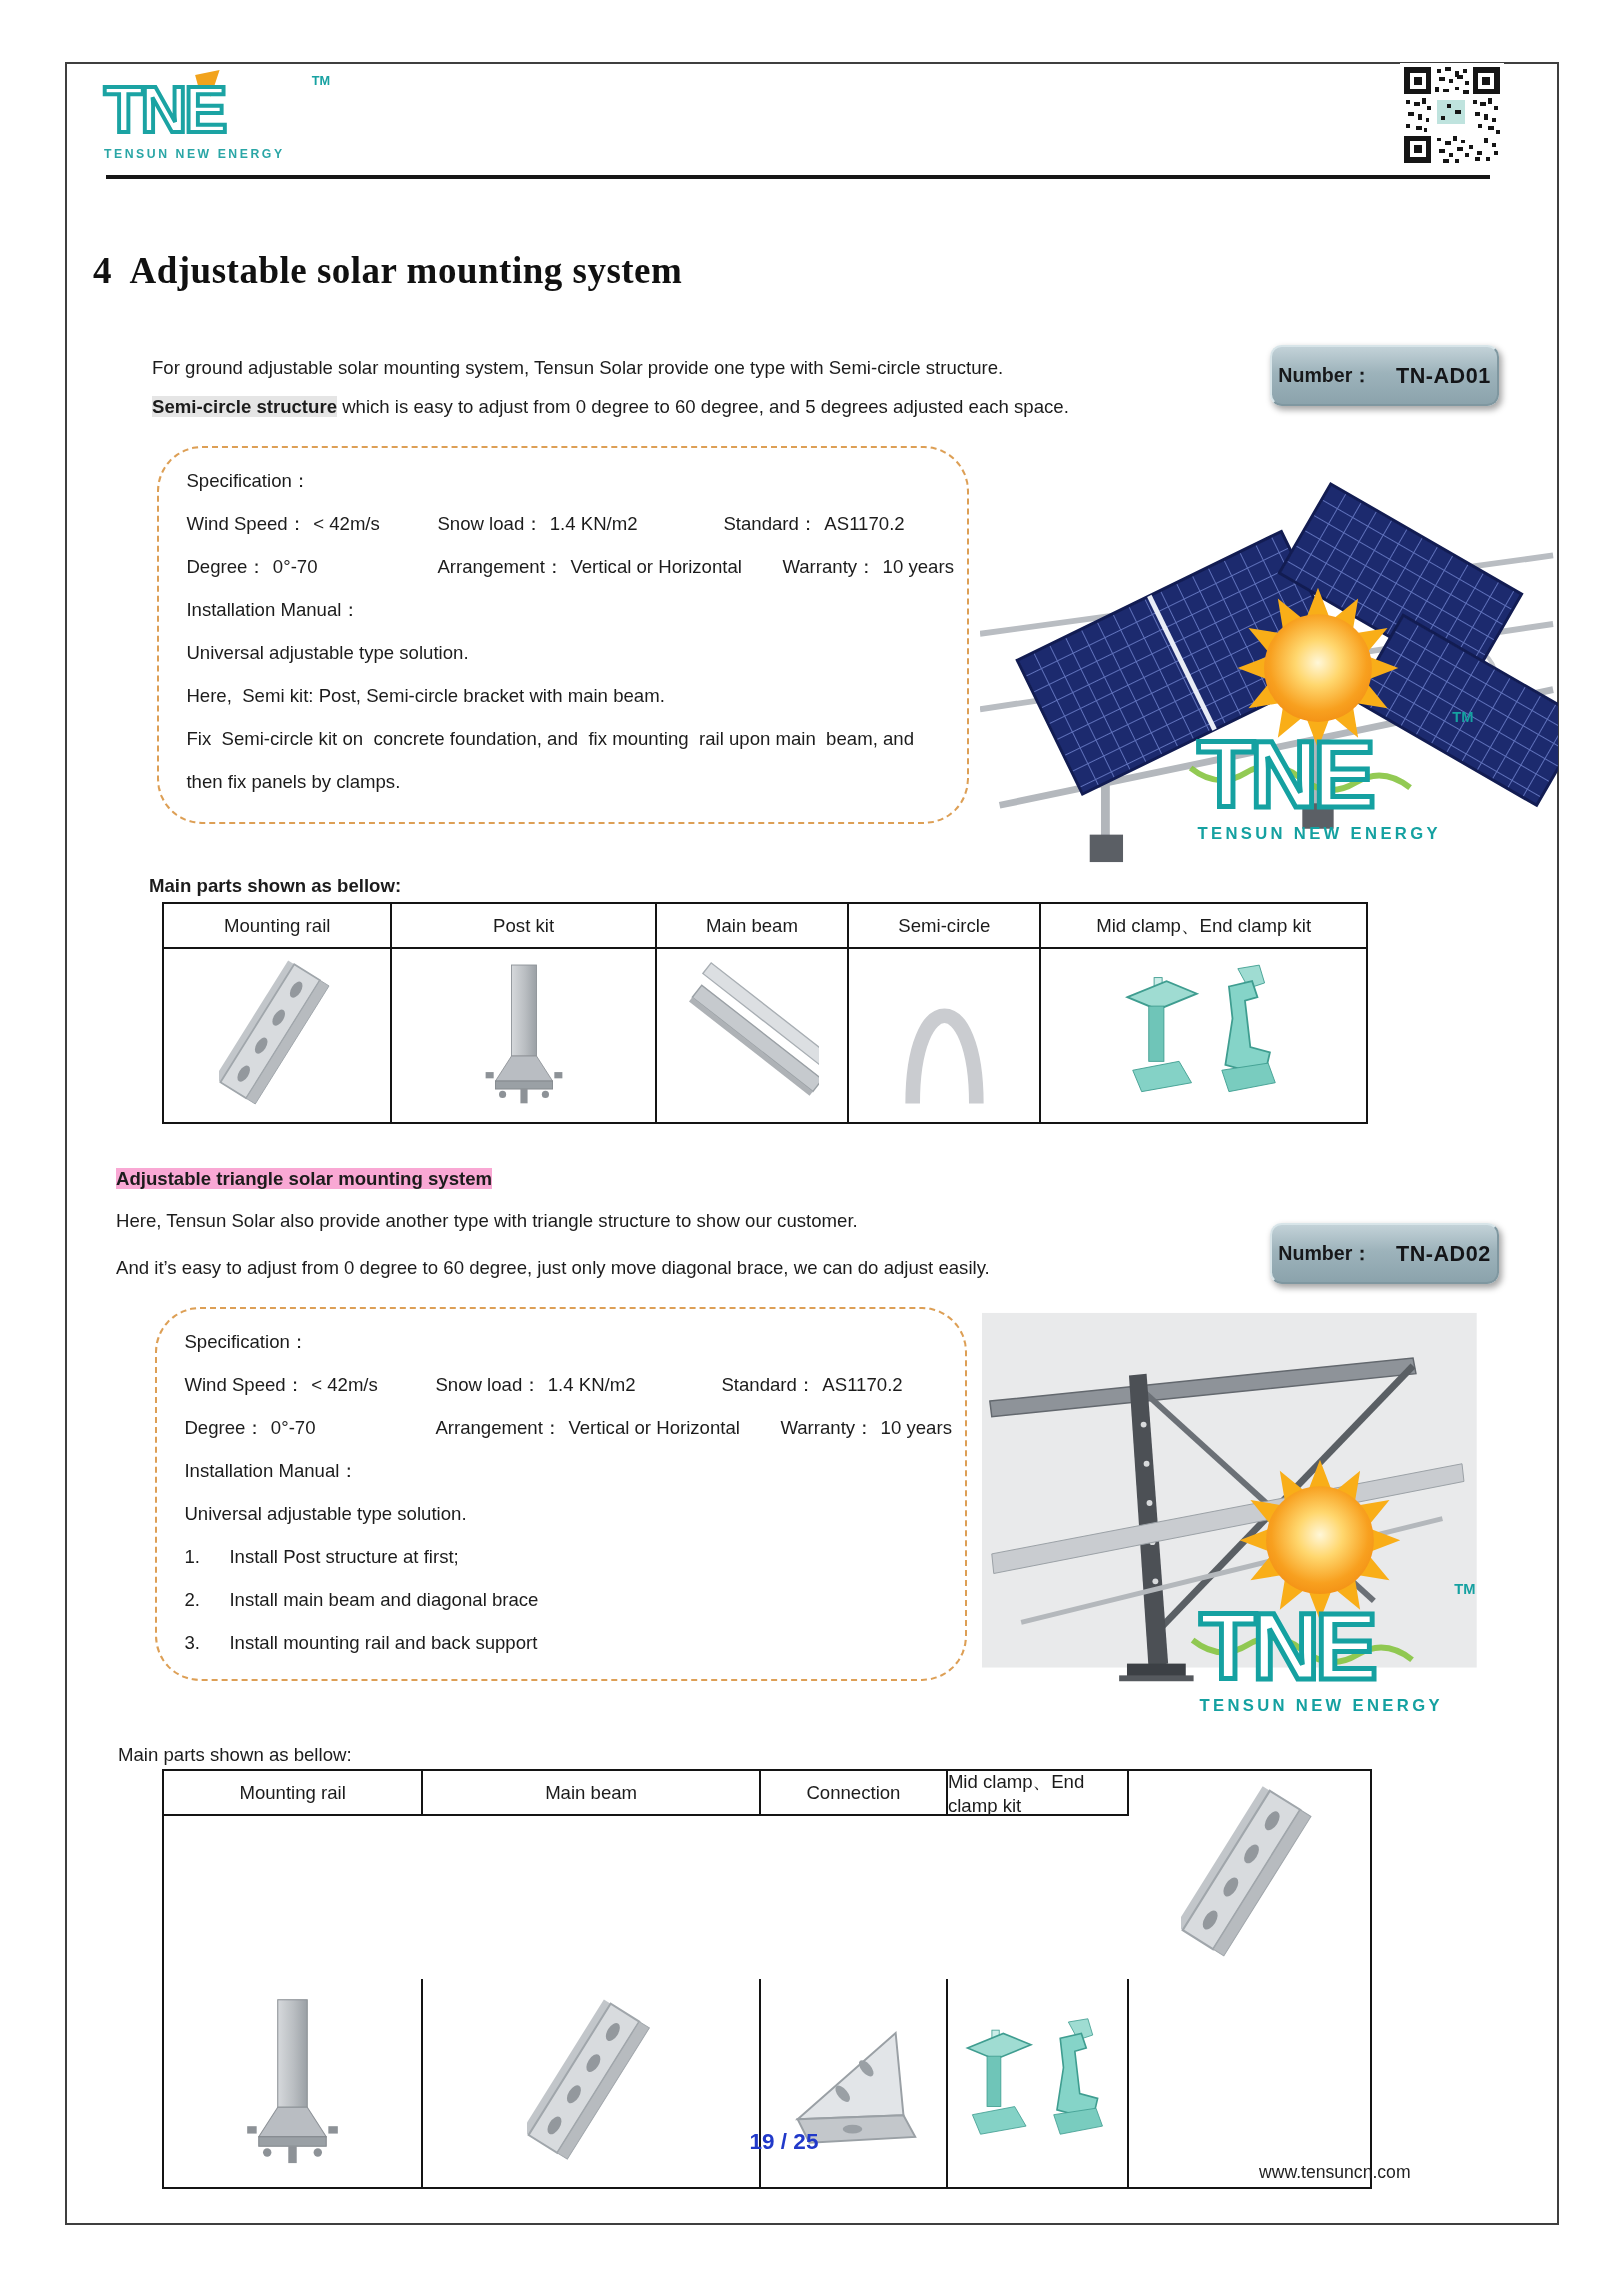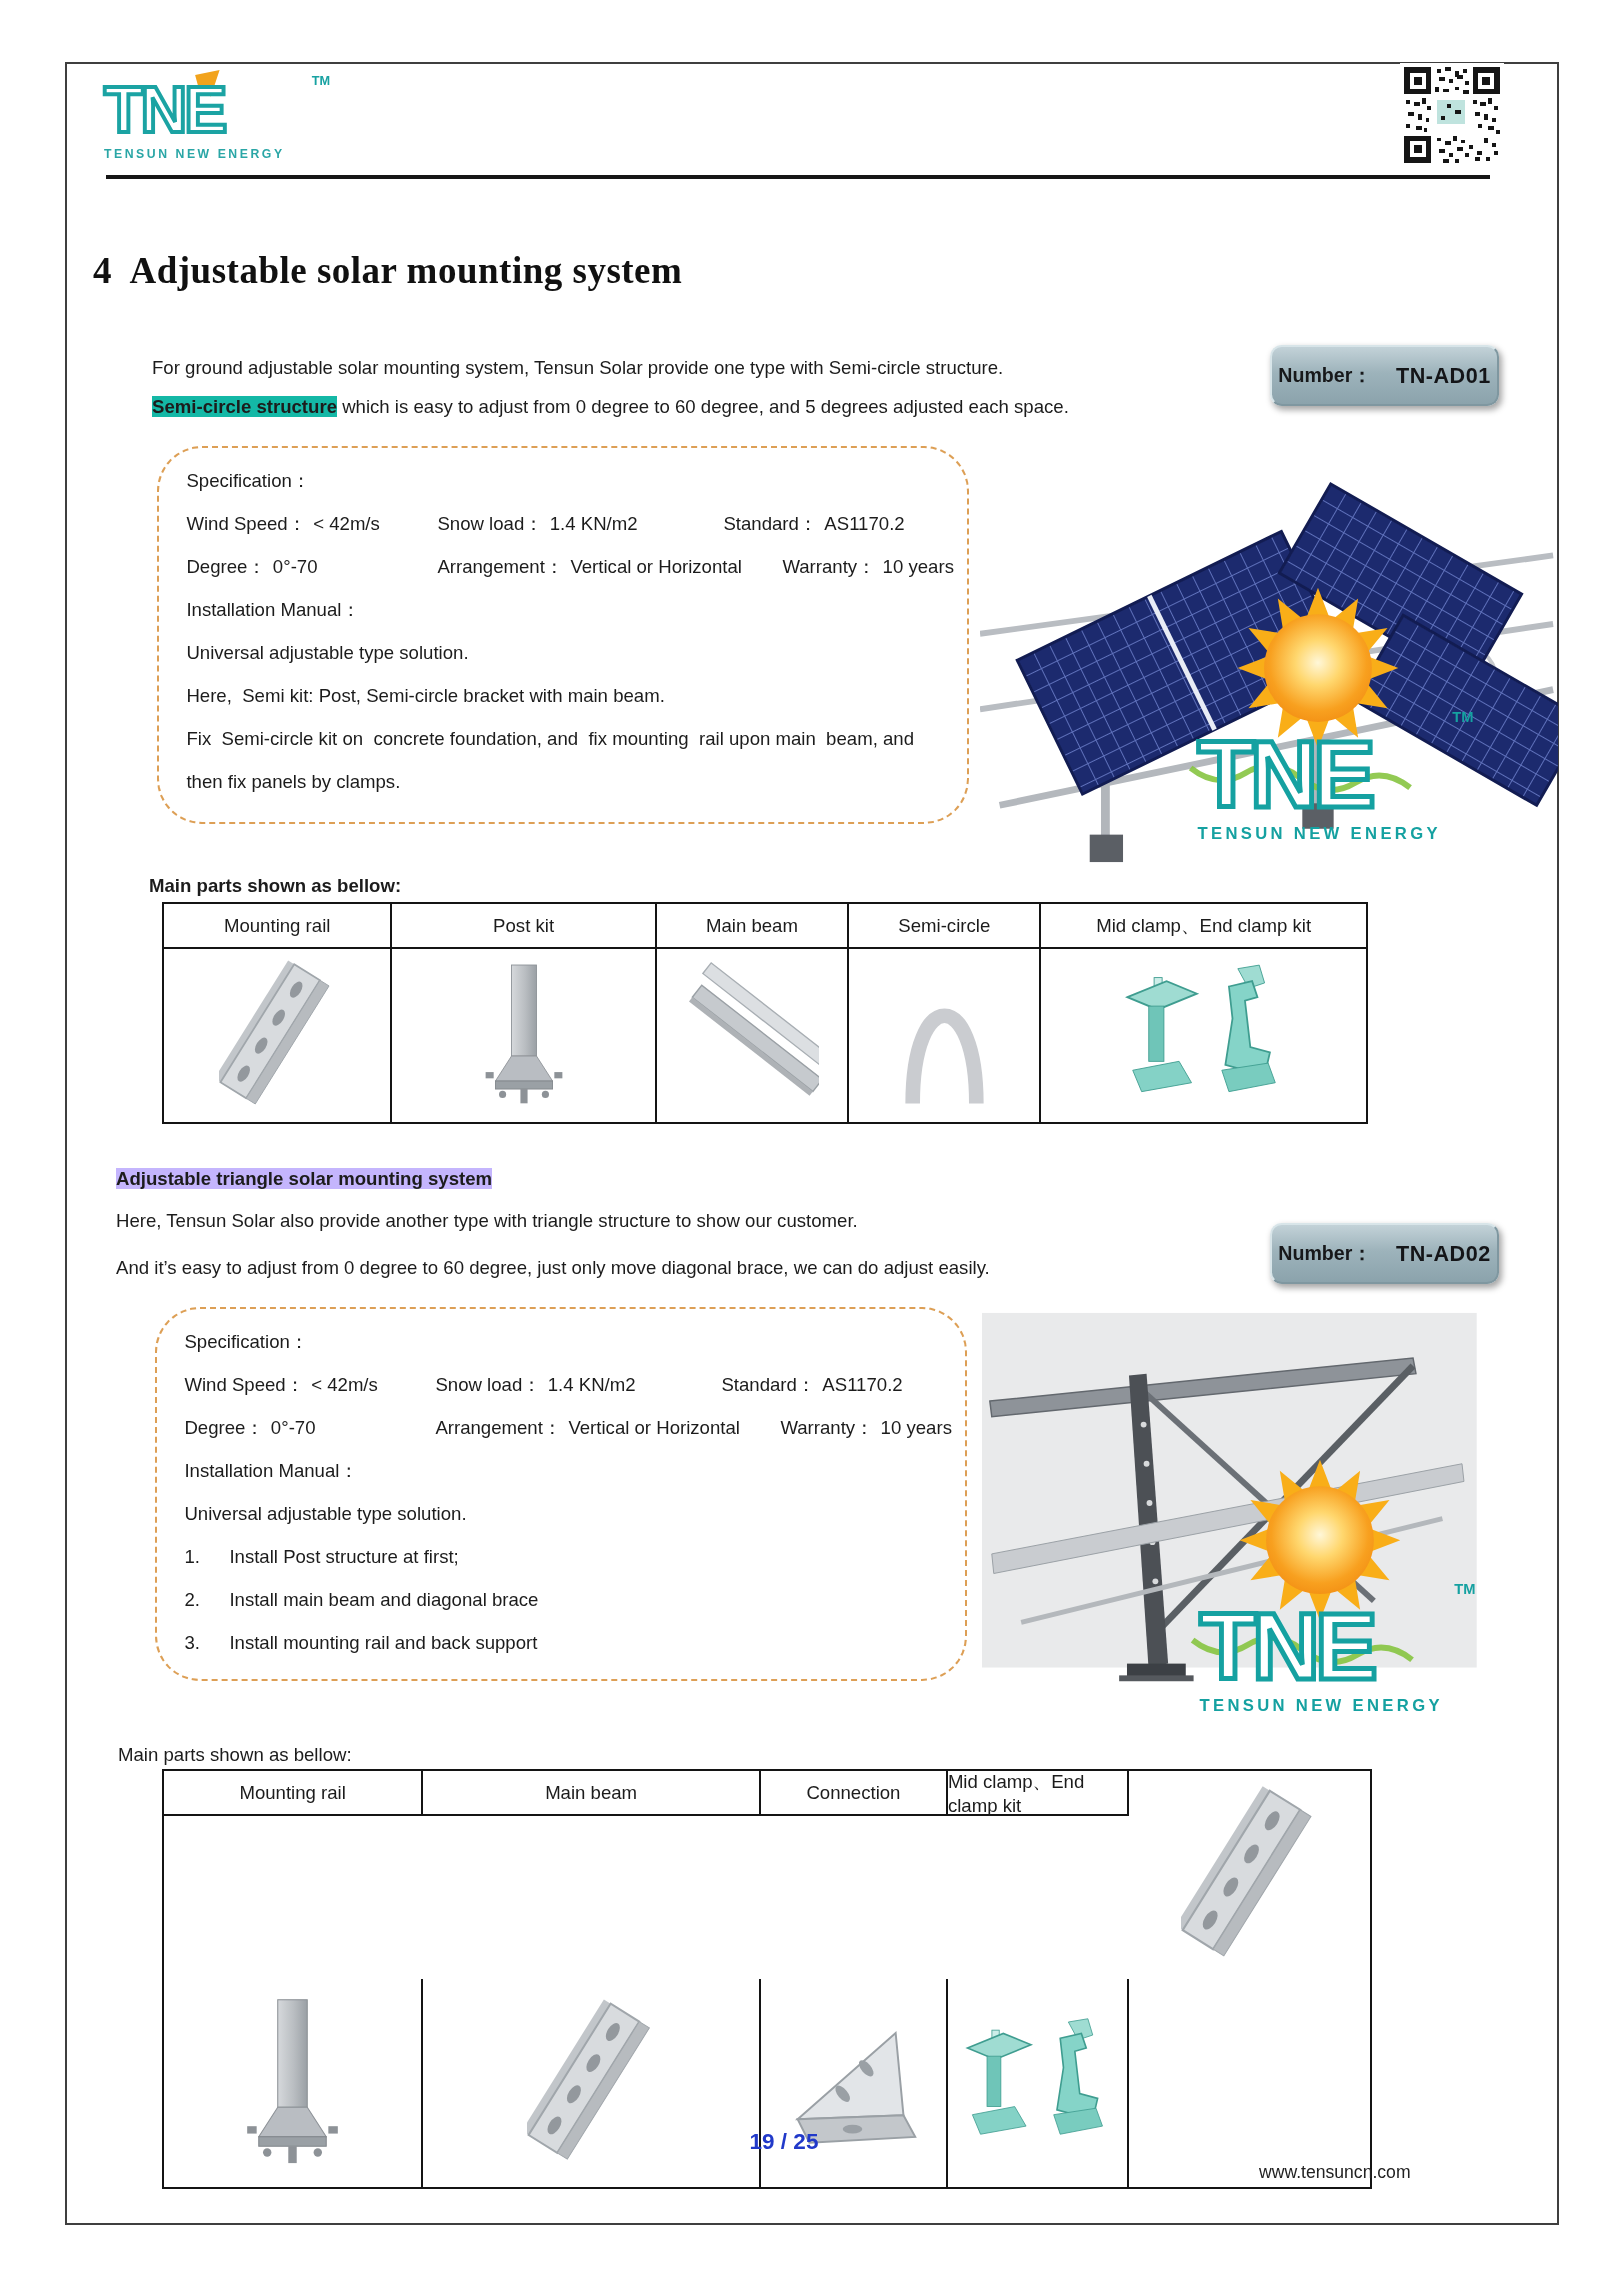--- a/index.html
+++ b/index.html
@@ -6,22 +6,22 @@
   .page{position:relative;width:1619px;height:2290px;background:#fff;overflow:hidden;
         font-family:"Liberation Sans",sans-serif;color:#1c1c1c;border-radius:17px;}
   .abs{position:absolute;}
   .page-border{left:65px;top:62px;width:1490px;height:2159px;border:2px solid #3f3f3f;}
   .header-line{left:106px;top:175px;width:1384px;height:3.9px;background:#161616;}
   .doc-title{left:93px;top:249px;font-family:"Liberation Serif",serif;font-weight:bold;
              font-size:37px;letter-spacing:0.5px;white-space:pre-wrap;color:#111;}
   .h41{left:90px;top:308px;font-family:"Liberation Serif",serif;font-weight:bold;
        font-size:27.4px;color:#2878bd;background:#fafbee;padding:2px 7.8px 2px 0;}
   .body-txt{font-size:18.6px;white-space:pre-wrap;}
-  .hl{background:#14b8a6;font-weight:bold;}
-  .hl-block{background:#c4b5fd;font-weight:bold;}
+  .hl{background:#e5e5e5;font-weight:bold;}
+  .hl-block{background:#f9a8d4;font-weight:bold;}
   .badge{width:225px;height:57px;border-radius:11.8px;
          background:linear-gradient(180deg,#c3d2d8 0%,#9db3bb 45%,#8ba3ac 100%);
          border:2px solid #d8e5e9;border-right-color:#7f97a0;border-bottom-color:#7f97a0;
          box-shadow:2.9px 3.9px 5.9px rgba(0,0,0,.35);
          display:flex;align-items:center;justify-content:center;gap:24px;}
   .badge .nl{font-weight:bold;font-size:19.6px;color:#17181a;}
   .badge .nv{font-weight:600;font-size:21.6px;color:#141518;letter-spacing:0.5px;}
   .specbox{width:812px;border:2.9px dashed #dd9f55;border-radius:45px;
            padding:11.8px 0 0 27.4px;box-sizing:border-box;background:#fff;}
   .sline{height:43px;display:flex;align-items:center;font-size:18.6px;white-space:pre-wrap;}

